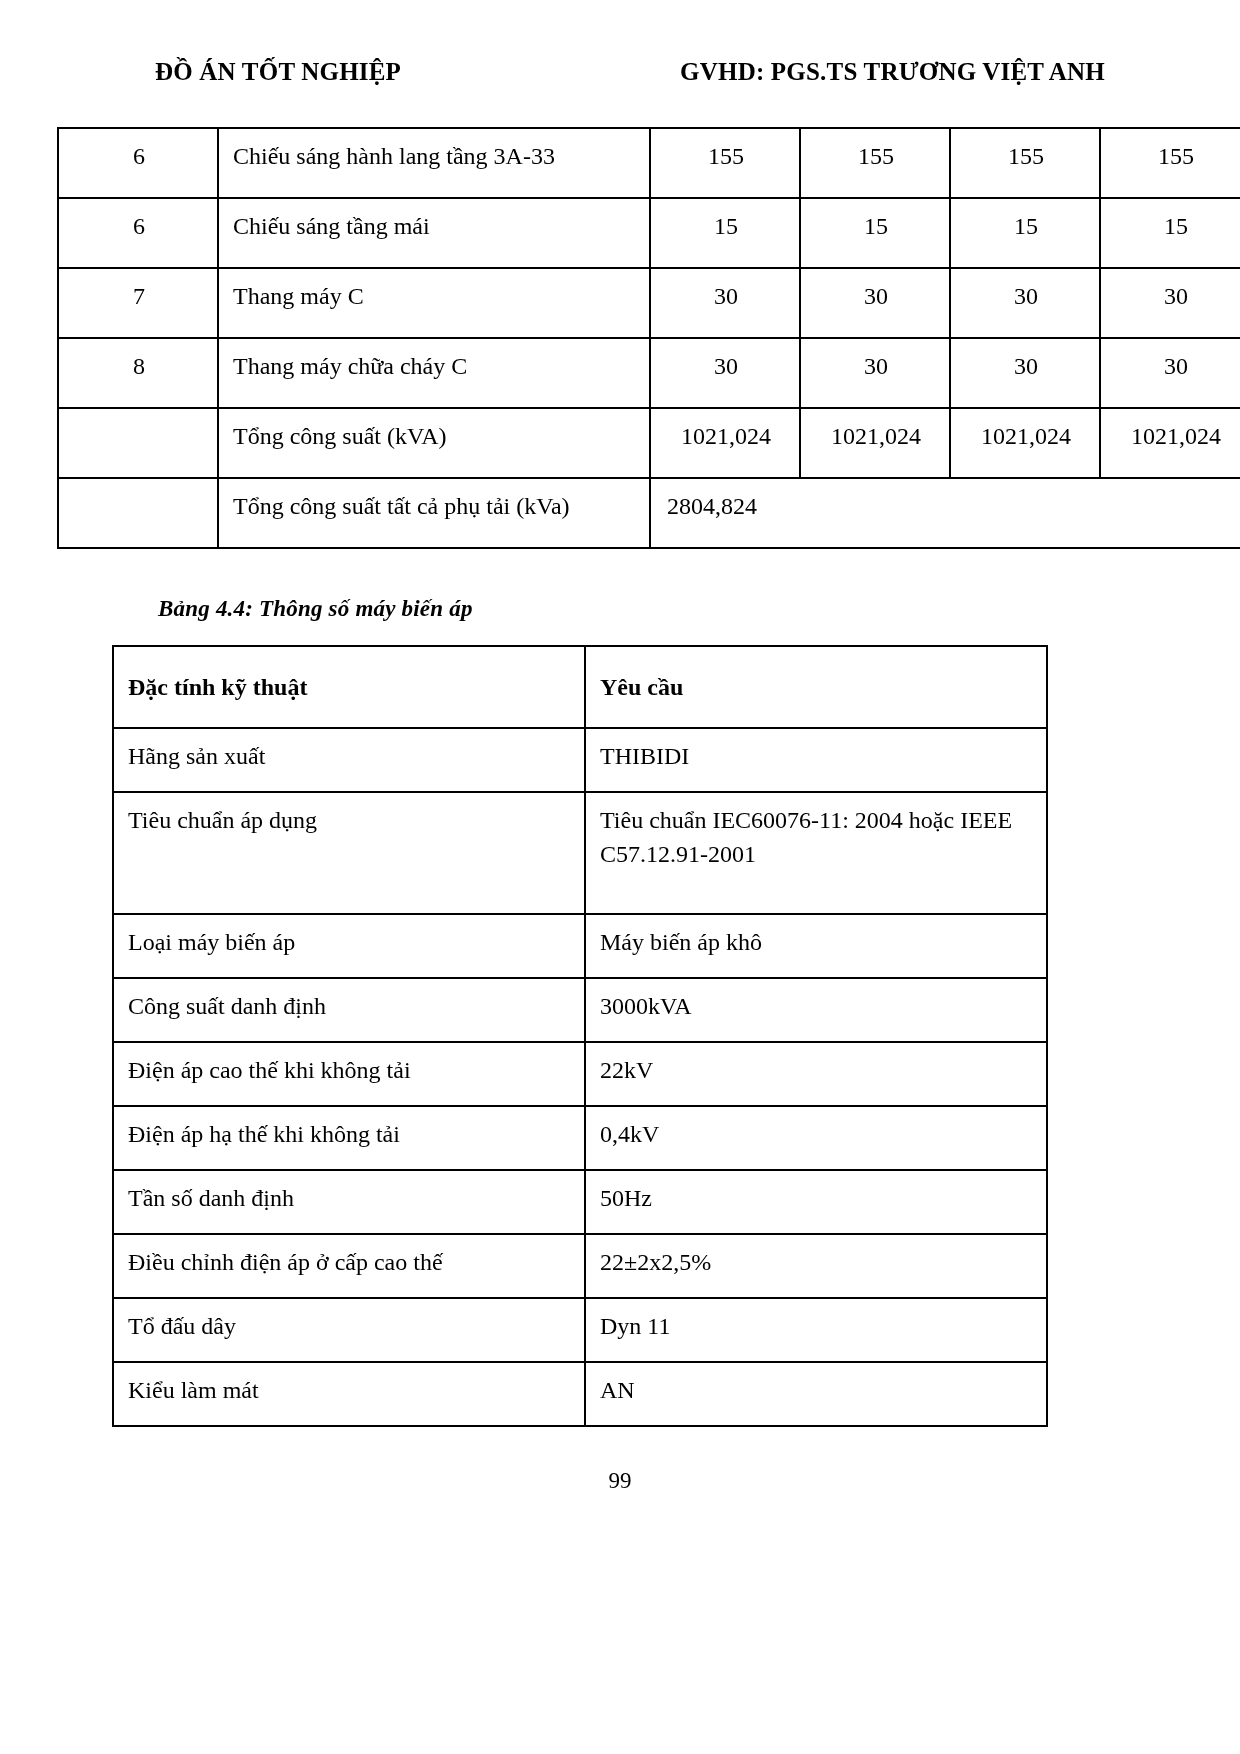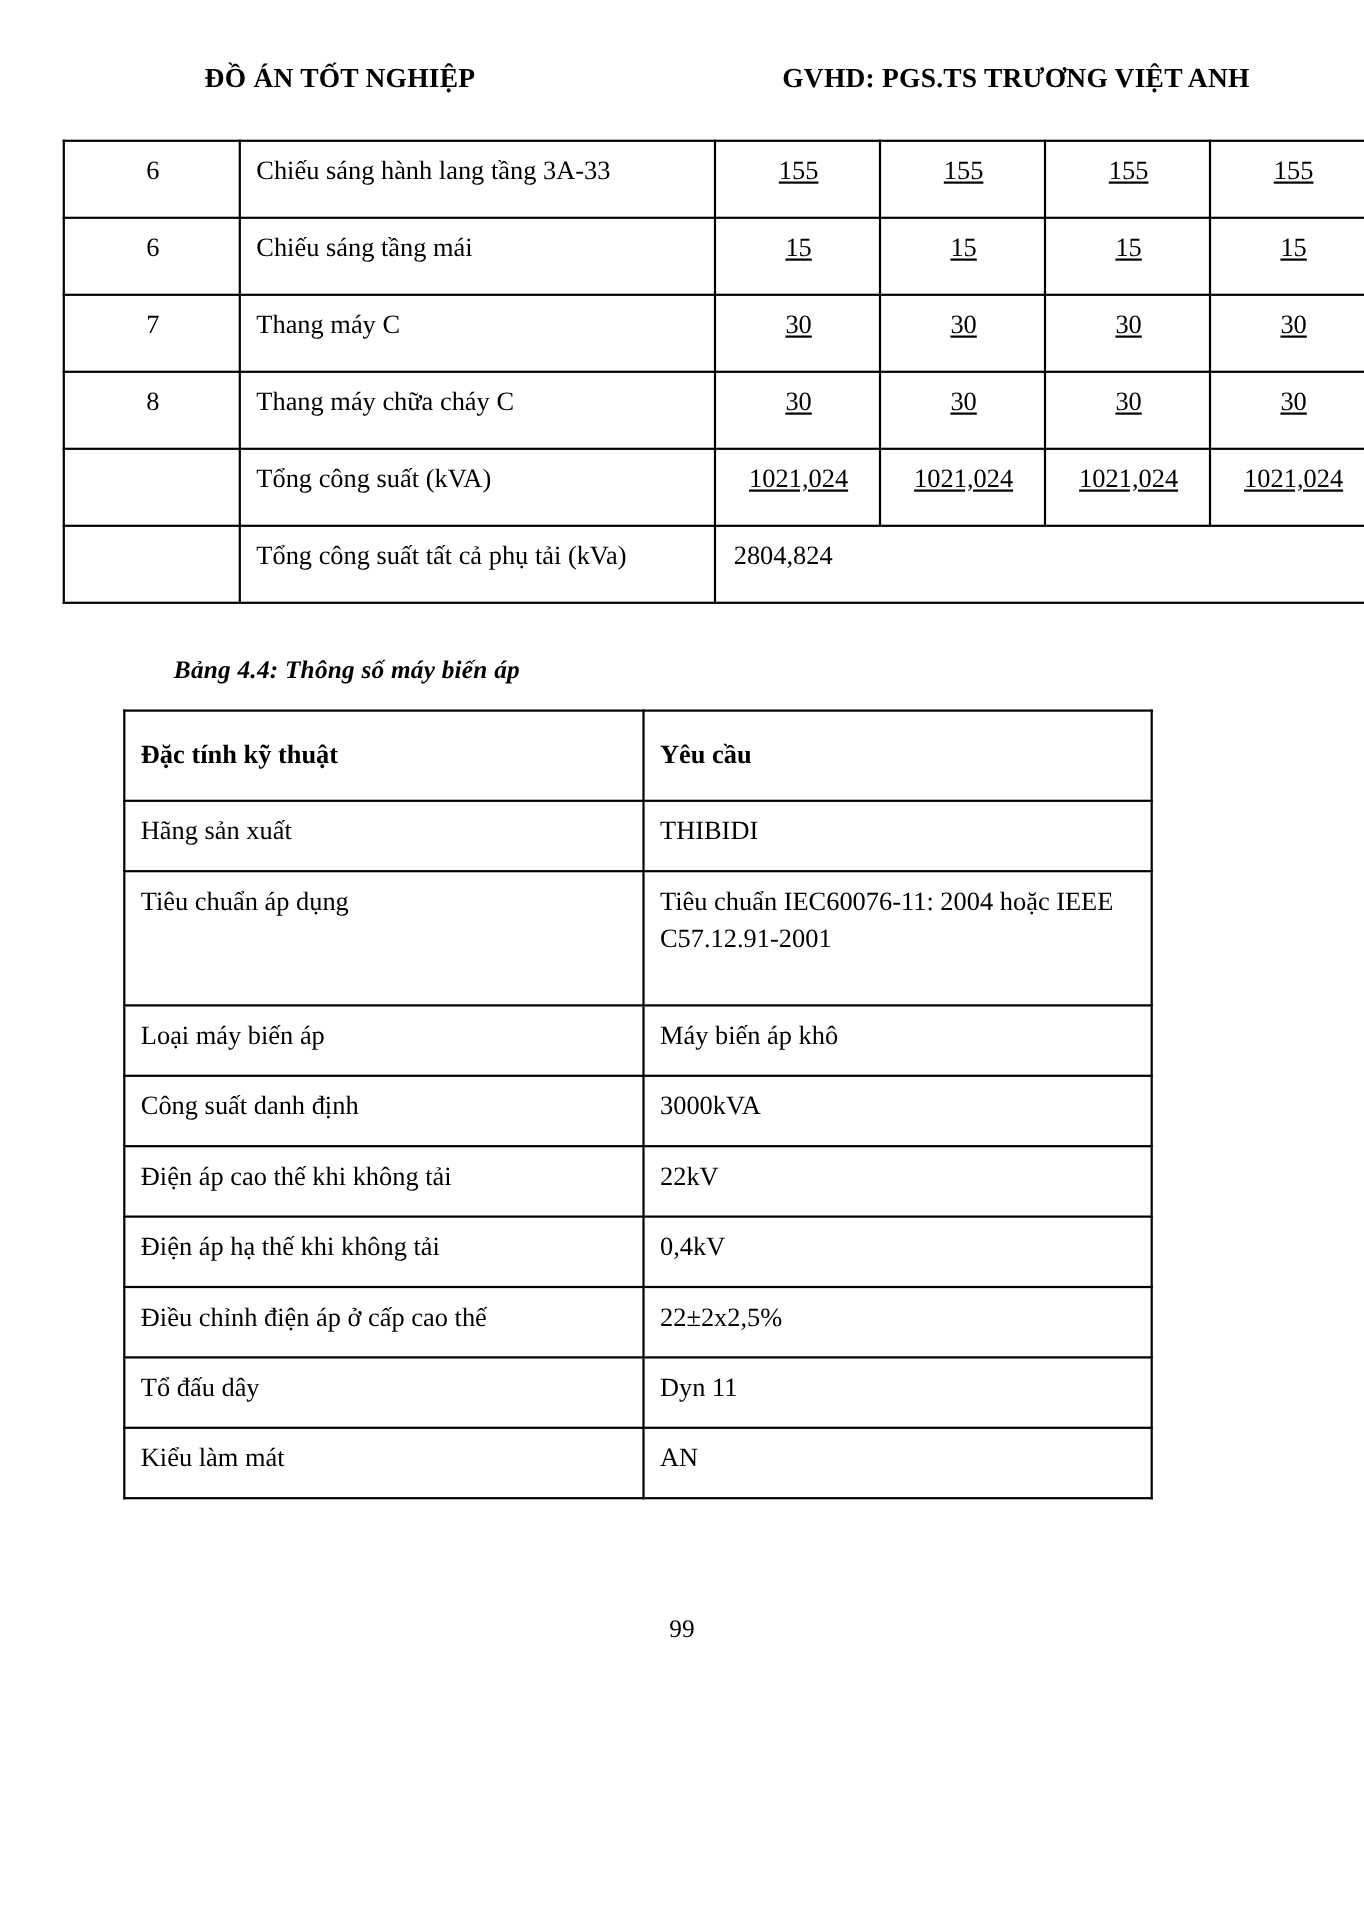--- a/index.html
+++ b/index.html
@@ -24,21 +24,20 @@
     position: absolute;
     top: 58px;
     left: 155px;
     width: 950px;
     display: flex;
     justify-content: space-between;
     align-items: baseline;
     font-weight: bold;
     font-size: 25px;
     letter-spacing: 0.2px;
-    margin-left: 31px;
   }
   .doc-header .hdr-left { white-space: nowrap; }
   .doc-header .hdr-right { white-space: nowrap; }
 
   
   table.doc-table {
     border-collapse: collapse;
     table-layout: fixed;
     font-size: 24px;
   }
@@ -58,21 +57,21 @@
     left: 57px;
   }
   table.loads {
     width: 1027px;
   }
   table.loads td {
     height: 48px;
   }
   .loads .c-no     { width: 132px; text-align: center; }
   .loads .c-name   { width: 404px; text-align: left; }
-  .loads .c-val    { width: 122px; text-align: center; text-decoration: underline; }
+  .loads .c-val    { width: 122px; text-align: center; }
   .loads .c-total-label { text-align: left; margin-top: 44px; }
   .loads .c-total-val   { text-align: left; padding-left: 16px; }
 
   
   .caption {
     position: absolute;
     top: 596px;
     left: 158px;
     font-size: 23px;
     font-weight: bold;
@@ -218,20 +217,24 @@
           <td class="c-attr">Điện áp cao thế khi không tải</td>
           <td class="c-req">22kV</td>
         </tr>
 
         <tr>
           <td class="c-attr">Điện áp hạ thế khi không tải</td>
           <td class="c-req">0,4kV</td>
         </tr>
 
 
+        <tr>
+          <td class="c-attr">Tần số danh định</td>
+          <td class="c-req">50Hz</td>
+        </tr>
 
         <tr>
           <td class="c-attr">Điều chỉnh điện áp ở cấp cao thế</td>
           <td class="c-req">22±2x2,5%</td>
         </tr>
 
         <tr>
           <td class="c-attr">Tổ đấu dây</td>
           <td class="c-req">Dyn 11</td>
         </tr>

